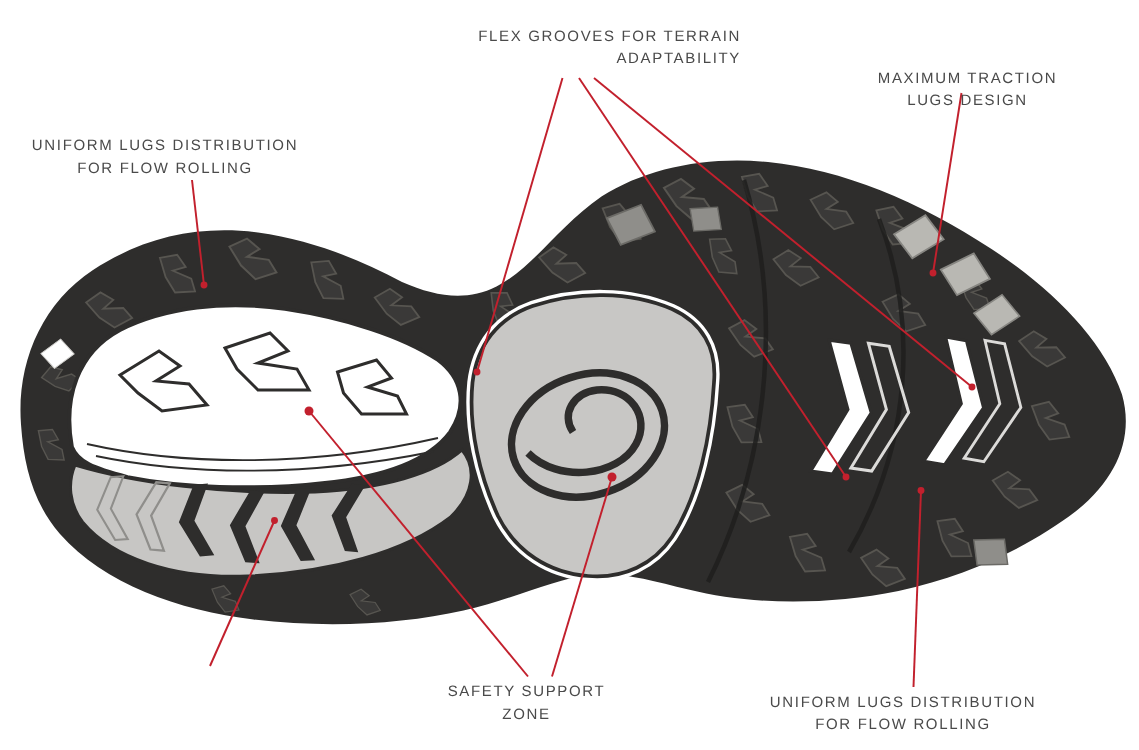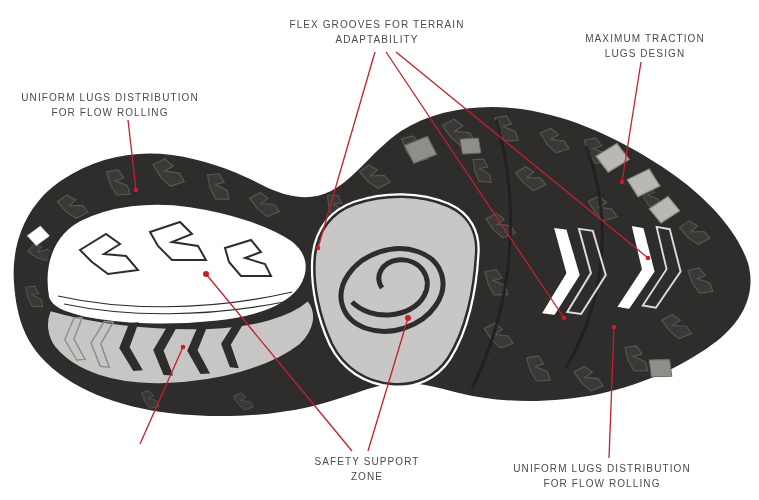--- a/index.html
+++ b/index.html
@@ -16,24 +16,24 @@
     position:relative;width:759px;height:500px;background:var(--white);
     overflow:hidden;font-family:"Liberation Sans",sans-serif;
   }
   .callout{
     position:absolute;
     font-size:10px;line-height:1.5;letter-spacing:1.1px;
     color:var(--label-text);text-align:center;white-space:pre-line;
     font-family:"Liberation Sans",sans-serif;
   }
   #callout-uniform-tl{left:6px;top:90px;width:208px;}
-  #callout-flex{left:272px;top:17px;width:210px;}
-  #callout-max{left:550px;top:31px;width:190px;}
+  #callout-flex{left:284px;top:17px;width:210px;text-align:right;}
+  #callout-max{left:550px;top:45px;width:190px;}
   #callout-brake{left:22px;top:447px;width:190px;}
-  #callout-safety{left:284px;top:454px;width:166px;}
+  #callout-safety{left:268px;top:454px;width:166px;}
   #callout-uniform-br{left:492px;top:461px;width:220px;}
 
   svg{position:absolute;left:0;top:0;}
   .sole-body{fill:var(--sole-dark);}
   .lug-dark{fill:#3a3938;stroke:#575550;stroke-width:1.2;}
   .lug-mid{fill:#8f8e8a;stroke:#6b6a66;stroke-width:1;}
   .lug-light{fill:var(--lug-light);stroke:#878682;stroke-width:1;}
   .lug-white{fill:#fff;stroke:#cfcecb;stroke-width:.8;}
   .groove{fill:none;stroke:#1f1e1d;stroke-width:3;opacity:.85;}
   .white-region{fill:#fff;stroke:var(--sole-dark);stroke-width:2.5;}

